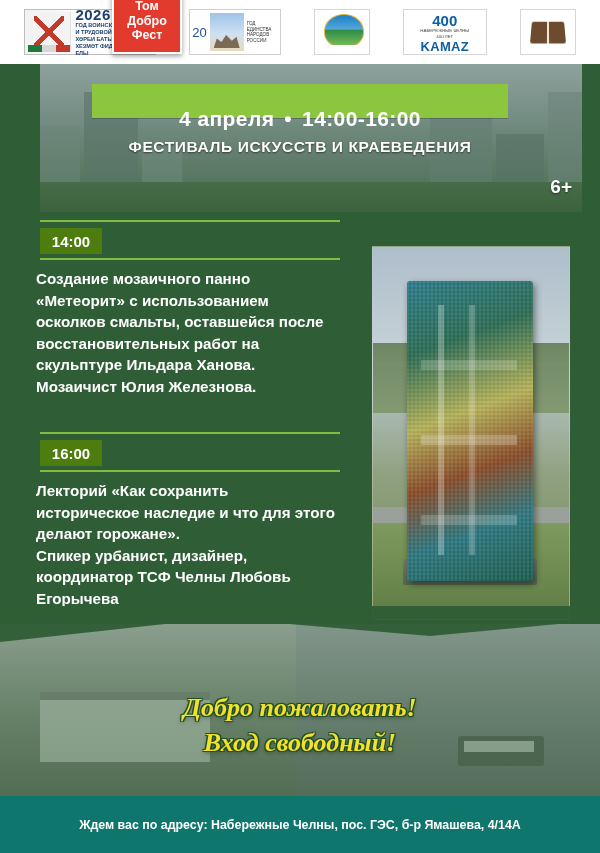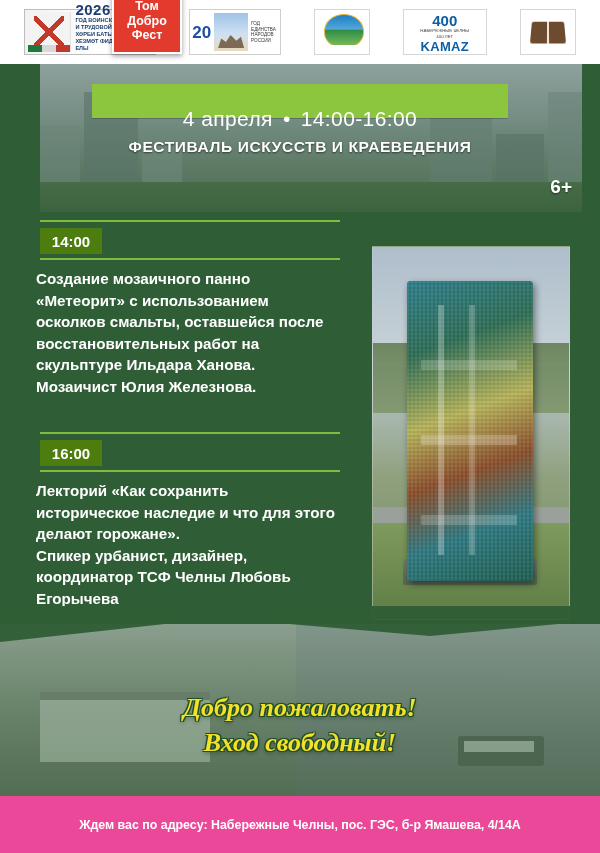--- a/index.html
+++ b/index.html
@@ -22,21 +22,21 @@
     background:#ffffff;
     display:flex;align-items:center;justify-content:space-around;
     padding:0 8px;box-sizing:border-box;
   }
   .logo{
     height:48px;display:flex;align-items:center;
     box-sizing:border-box;
   }
   .logo-2026{
     width:132px;height:46px;border:1px solid #bdbdbd;
-    display:flex;align-items:flex-end;gap:4px;padding:2px 3px;box-sizing:border-box;
+    display:flex;align-items:center;gap:4px;padding:2px 3px;box-sizing:border-box;
     background:linear-gradient(90deg,#f2f2f2 0%,#ffffff 60%);
   }
   .logo-2026 .mark{
     width:42px;height:40px;background:#f3f3f3;
     position:relative;flex:0 0 auto;overflow:hidden;
     border-right:1px solid #e3e3e3;
   }
   .logo-2026 .mark:before{
     content:"";position:absolute;left:6px;top:4px;width:30px;height:32px;
     background:
@@ -47,21 +47,21 @@
     content:"";position:absolute;left:0;bottom:0;width:42px;height:7px;
     background:linear-gradient(90deg,#1e7a3c 33%,#d8d8d8 33% 66%,#c0392b 66%);
   }
   .logo-2026 .txt{font-size:5.6px;line-height:1.25;color:#1d3f6e;font-weight:bold;}
   .logo-2026 .yr{font-size:15px;line-height:1;color:#1d3f6e;font-weight:bold;letter-spacing:.5px;}
 
   .logo-20 {
     width:92px;height:46px;border:1px solid #cfcfcf;background:#fff;
     display:flex;align-items:center;gap:3px;padding:2px;box-sizing:border-box;
   }
-  .logo-20 .big{font-size:17px;font-weight:bold;color:#1d4fa0;line-height:1;}
+  .logo-20 .big{font-size:13px;font-weight:normal;color:#1d4fa0;line-height:1;}
   .logo-20 .pic{
     width:34px;height:38px;
     background:linear-gradient(180deg,#9fc3e8 0%,#cfe0f2 55%,#e8d9bd 100%);
     position:relative;overflow:hidden;flex:0 0 auto;
   }
   .logo-20 .pic:after{
     content:"";position:absolute;left:4px;bottom:3px;width:26px;height:16px;
     background:#7d6a55;clip-path:polygon(0 100%,12% 40%,30% 62%,48% 18%,70% 55%,88% 30%,100% 100%);
   }
   .logo-20 .sm{font-size:4.6px;line-height:1.2;color:#333;}
@@ -128,21 +128,21 @@
   .rail-r{position:absolute;right:0;top:64px;width:18px;height:560px;background:#2f5d35;}
 
   
   .datebar{
     position:absolute;left:92px;top:84px;width:416px;height:34px;
     background:#8cc63e;
     display:flex;align-items:center;justify-content:center;
     box-shadow:0 1px 0 rgba(0,0,0,.2);
   }
   .datebar .d{
-    color:#ffffff;font-weight:normal;font-size:21px;letter-spacing:.4px;
+    color:#ffffff;font-weight:bold;font-size:21px;letter-spacing:.4px;
     font-family:"Liberation Sans", sans-serif;
     white-space:nowrap;
     margin-top:36px;
   }
   .datebar .dot{display:inline-block;margin:0 10px;color:#ffffff;}
 
   .fest{
     position:absolute;left:0;top:138px;width:600px;text-align:center;
     color:#ffffff;font-weight:bold;font-size:15.5px;letter-spacing:.6px;
     text-shadow:0 1px 2px rgba(0,0,0,.55);
@@ -255,21 +255,21 @@
   .welcome{
     position:absolute;left:0;top:690px;width:600px;text-align:center;
     font-family:"Liberation Serif", serif;font-style:italic;font-weight:bold;
     color:#f4e12a;font-size:26px;line-height:1.35;
     text-shadow:-1.2px -1.2px 0 #214f25,1.2px -1.2px 0 #214f25,-1.2px 1.2px 0 #214f25,1.2px 1.2px 0 #214f25,0 2px 4px rgba(0,0,0,.45);
   }
 
   
   .footer{
     position:absolute;left:0;bottom:0;width:600px;height:57px;
-    background:#ec4899;
+    background:#0f766e;
     display:flex;flex-direction:column;align-items:center;justify-content:center;
     gap:4px;
   }
   .footer div{color:#ffffff;font-size:12.4px;font-weight:bold;text-align:center;}
 </style>
 </head>
 <body>
 
 <div class="poster">
 

